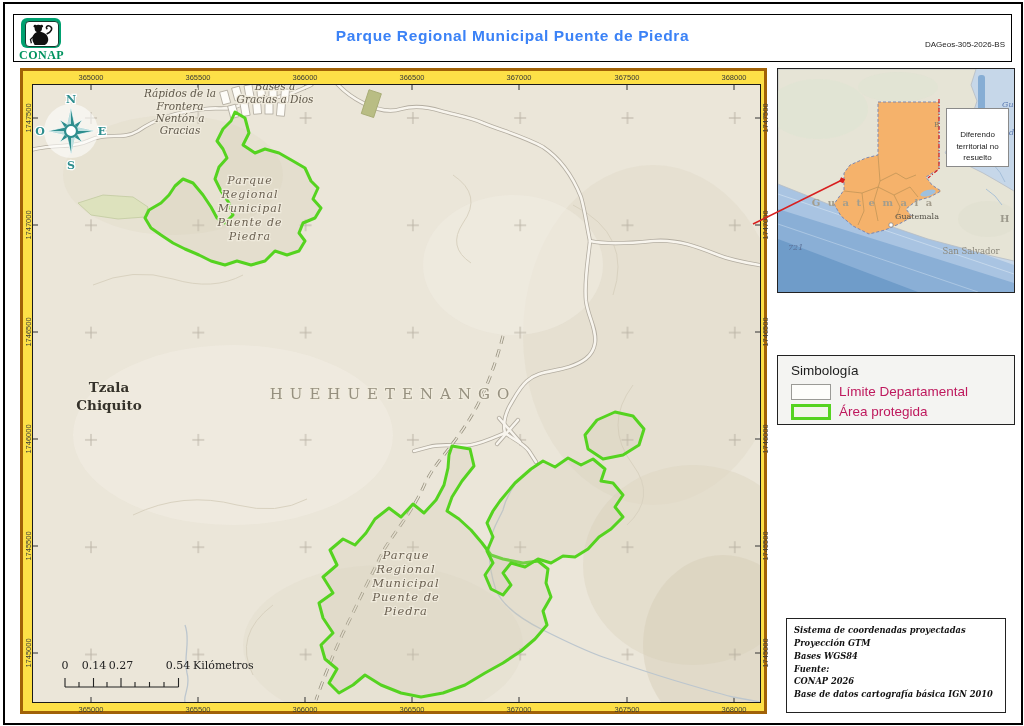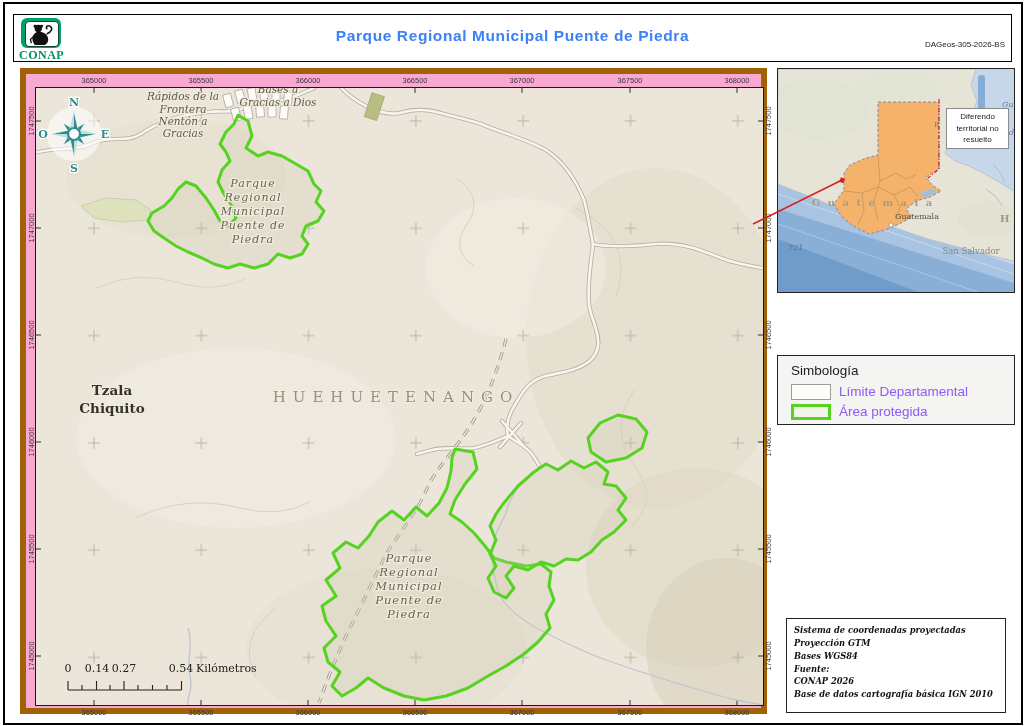--- a/index.html
+++ b/index.html
@@ -10,35 +10,35 @@
   #header{left:13px;top:14px;width:997px;height:46px;border:1.5px solid #000;background:#fff;}
   #logo{left:5px;top:3px;width:44px;height:42px;}
   #logo-box{left:2px;top:0;width:40px;height:30px;background:#00a170;border-radius:6px;}
   #logo-inner{left:4px;top:3px;width:32px;height:24px;background:#fff;border:1px solid #143c30;border-radius:4px;}
   #logo-text{left:0;top:30px;width:44px;text-align:center;font-size:12px;font-weight:800;
     color:#00935f;letter-spacing:.5px;font-family:"Liberation Serif",serif;}
   #map-title{left:0;top:12px;width:100%;text-align:center;font-size:15.5px;font-weight:bold;
     color:#3b82f6;letter-spacing:.6px;}
   #doc-code{right:6px;bottom:12px;font-size:8px;color:#222;}
   
-  #map-frame{left:20px;top:68px;width:747px;height:646px;background:#f9a8d4;border:6px solid #a16207;box-sizing:border-box;}
+  #map-frame{left:20px;top:68px;width:747px;height:646px;background:#fde047;border:3px solid #a16207;box-sizing:border-box;}
   #map-inner{left:9px;top:13px;width:727px;height:617px;border:1.5px solid #1a1a1a;background:#ebe6d9;overflow:hidden;}
   .xtick{position:absolute;font-size:7.5px;color:#3a3a38;transform:translateX(-50%);}
   .ytick{position:absolute;font-size:7.5px;color:#3a3a38;transform:translate(-50%,-50%) rotate(-90deg);}
   
   #inset{left:777px;top:68px;width:236px;height:223px;border:1px solid #222;background:#c6d7e9;overflow:hidden;}
   #note-box{left:946px;top:108px;width:61px;height:37px;background:#fff;border:1px solid #8a8a8a;
-    font-size:8px;line-height:1.45;text-align:center;padding-top:2px;z-index:6;color:#222;}
+    font-size:8px;line-height:1.45;text-align:center;padding-top:20px;z-index:6;color:#222;}
   #leader{left:745px;top:168px;width:112px;height:64px;z-index:5;}
   #legend{left:777px;top:355px;width:236px;height:68px;border:1.5px solid #222;background:#f4f4f2;}
   #legend-title{left:13px;top:7px;font-size:13.5px;color:#1c1c1c;}
   .legend-row{position:absolute;left:13px;height:16px;}
   .legend-swatch{position:absolute;left:0;top:0;width:38px;height:14px;background:#fdfdfb;border:1px solid #9a9a96;}
   .legend-swatch.green{border:3px solid #55d320;width:34px;height:10px;background:#f2f5ea;}
-  .legend-label{position:absolute;left:48px;top:0;font-size:13.5px;color:#8b5cf6;white-space:nowrap;}
+  .legend-label{position:absolute;left:48px;top:0;font-size:13.5px;color:#be185d;white-space:nowrap;}
   
   #credits{left:786px;top:618px;width:220px;height:95px;border:1px solid #222;background:#fff;
     font-family:"DejaVu Serif",serif;font-style:italic;font-weight:bold;font-size:8.3px;color:#111;
     padding:5px 7px;box-sizing:border-box;line-height:1.55;}
   .cl{white-space:nowrap;}
   .center{}
   .just{text-align:justify;text-align-last:justify;white-space:normal;}
   svg text{font-family:"DejaVu Serif",serif;}
   .halo{paint-order:stroke;stroke:#f0ebdd;stroke-width:2.5px;}
 </style>

